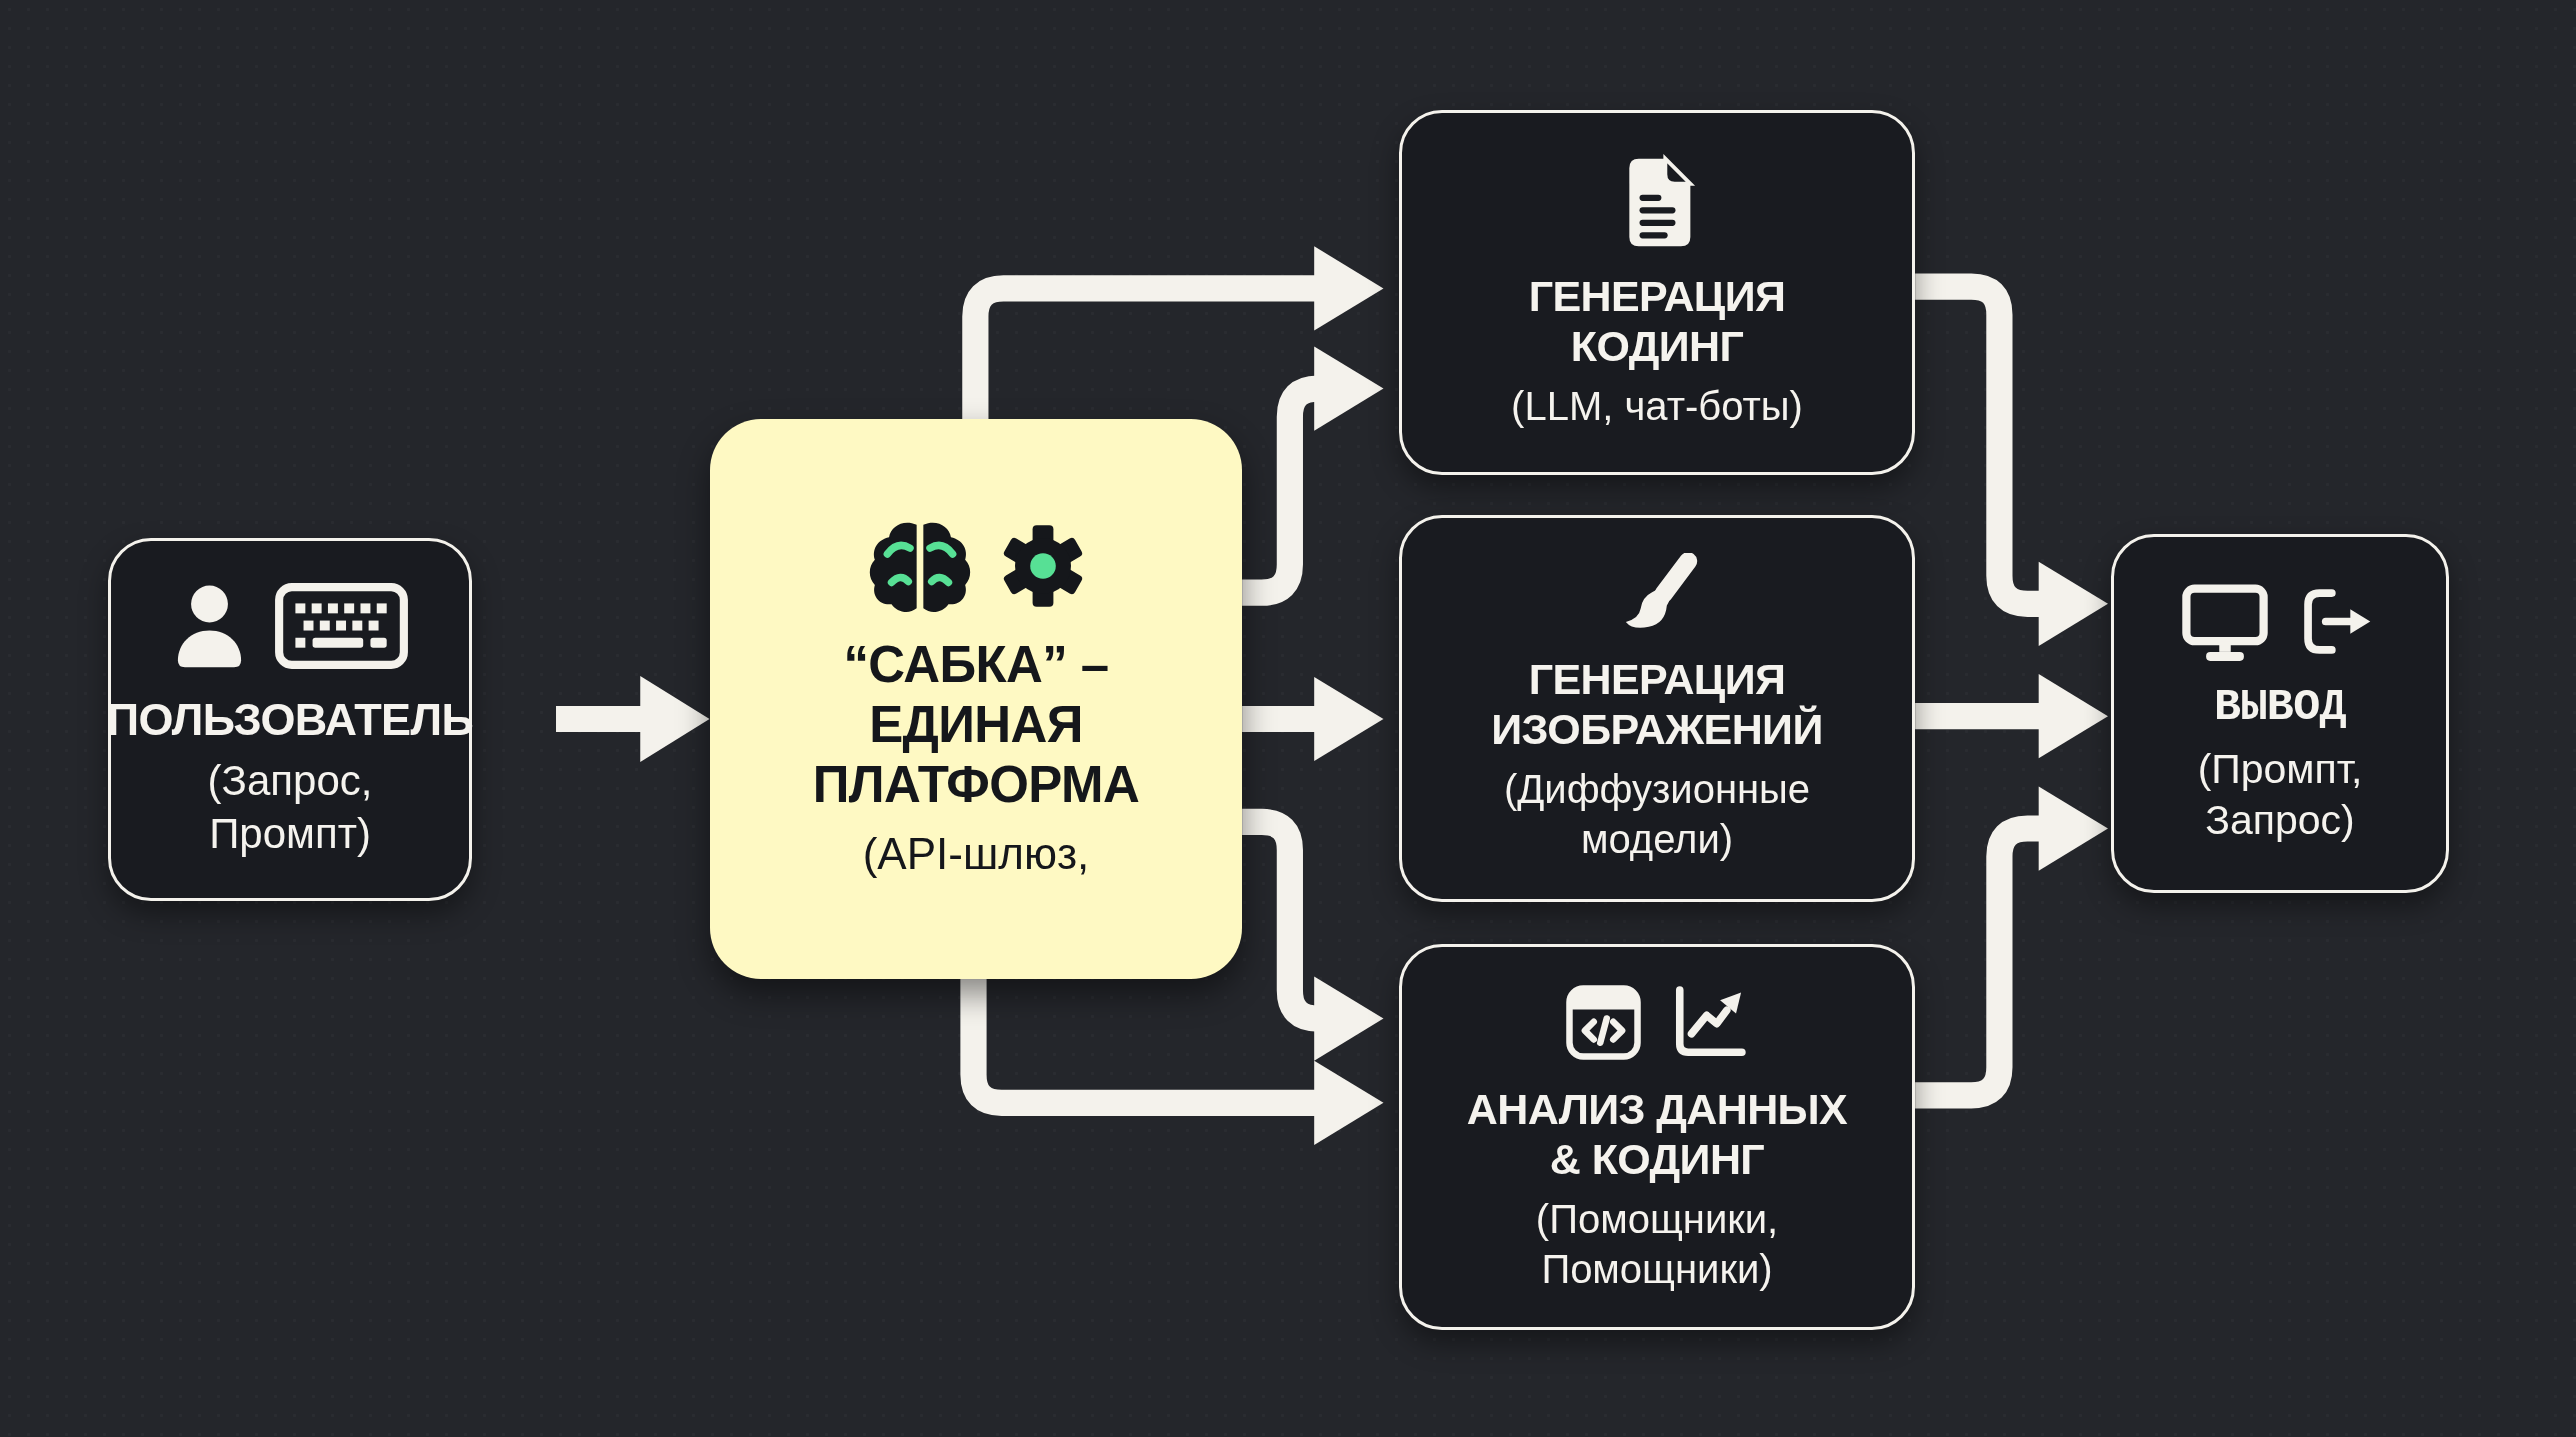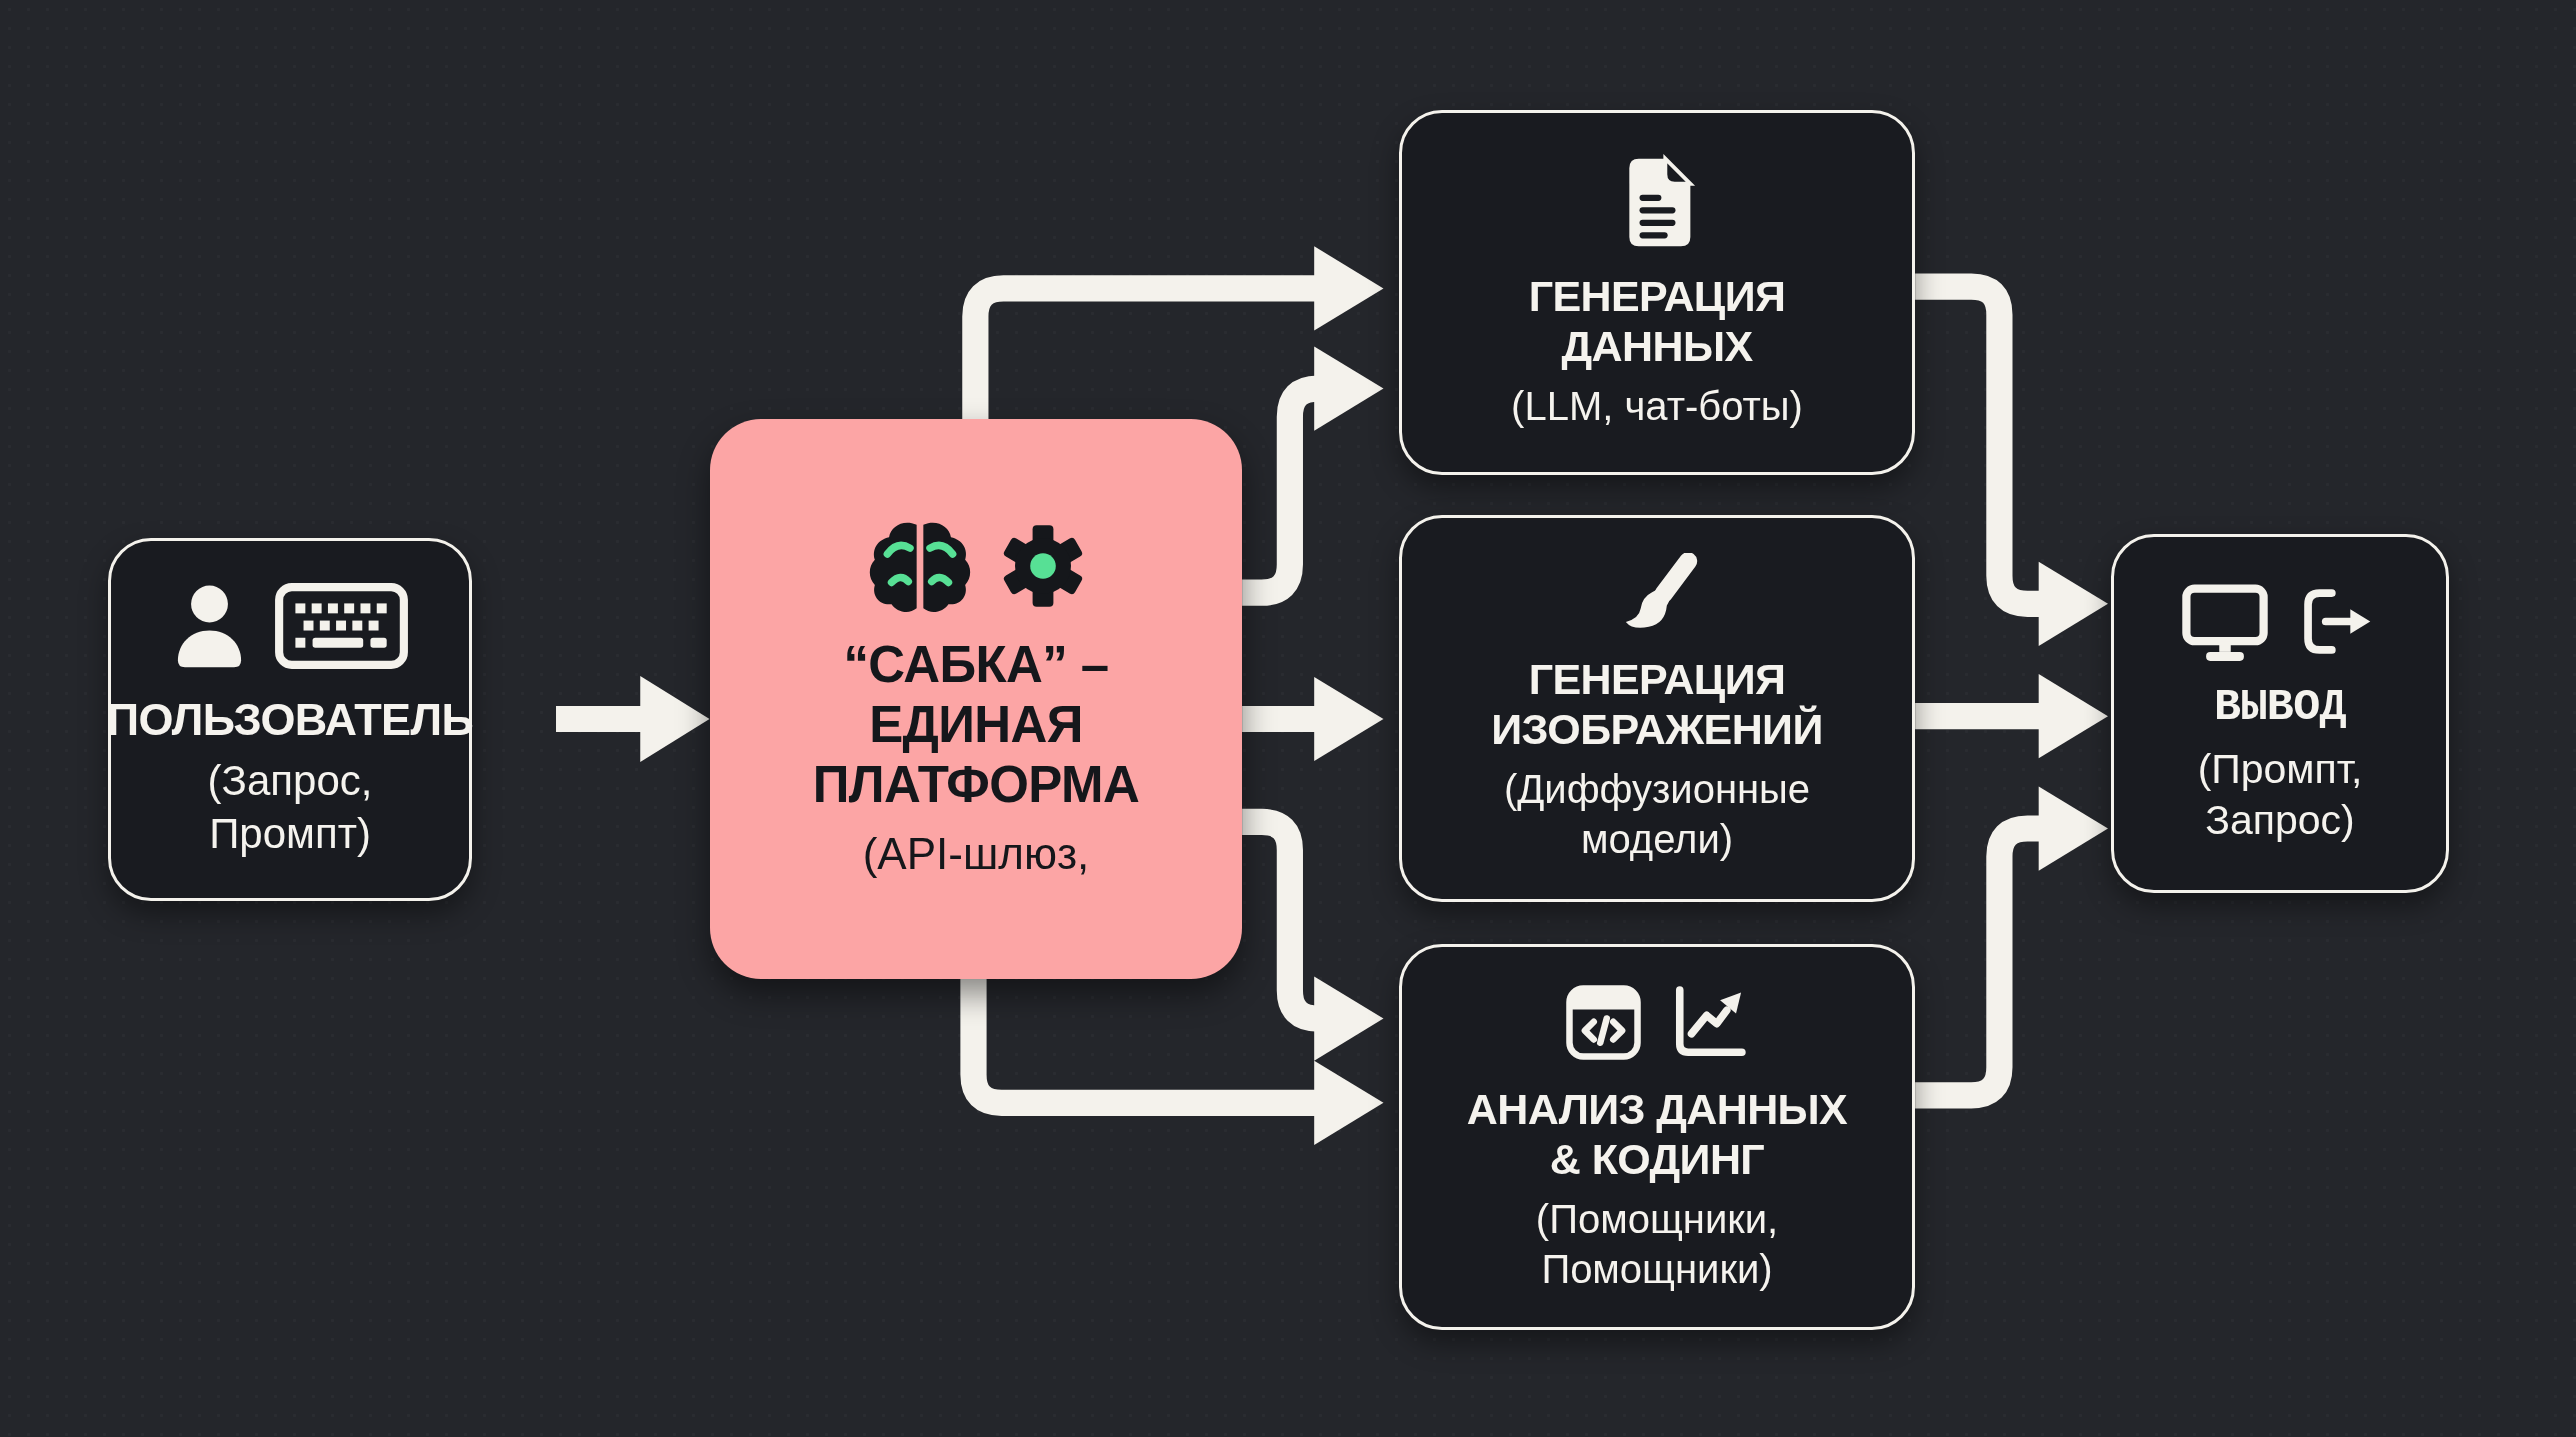--- a/index.html
+++ b/index.html
@@ -17,21 +17,21 @@
   .node{
     position:absolute;box-sizing:border-box;z-index:2;
     display:flex;flex-direction:column;align-items:center;justify-content:center;
     text-align:center;
   }
   .node.dark{
     background:#191b20;border:3.7px solid #f4f2ec;border-radius:43px;
     color:#f5f3ee;box-shadow:0 13px 28px rgba(0,0,0,.40);
   }
   .node.green{
-    background:#fca5a5;border-radius:51px;color:#15171b;
+    background:#fef9c3;border-radius:51px;color:#15171b;
     box-shadow:0 15px 32px rgba(0,0,0,.45);
   }
   .icons{display:flex;align-items:center;justify-content:center;gap:24px;margin-bottom:20.6px;}
   .node.dark .icon{color:#f4f2ec;}
   .node.green .icon{color:#15171b;}
   .tline{font-weight:bold;letter-spacing:-0.6px;}
   .sline{font-weight:normal;}
   .node.dark .tline{font-size:43px;line-height:1.16;}
   .node.dark .sub{margin-top:9.4px;}
   .node.dark .sline{font-size:40px;line-height:1.25;}
@@ -158,21 +158,21 @@
         <path d="M60 6 v20 q0 12 12 12 h20 z" fill="#191b20" stroke="currentColor" stroke-width="5"></path>
         <g fill="#191b20">
           <rect x="27" y="52" width="28" height="8" rx="4"></rect>
           <rect x="27" y="68" width="46" height="8" rx="4"></rect>
           <rect x="27" y="84" width="46" height="8" rx="4"></rect>
           <rect x="27" y="100" width="36" height="8" rx="4"></rect>
         </g>
       </svg>
     </div>
     <div class="tline">ГЕНЕРАЦИЯ</div>
-    <div class="tline">ДАННЫХ</div>
+    <div class="tline">КОДИНГ</div>
     <div class="sub">
       <div class="sline">(LLM, чат-боты)</div>
     </div>
   </div>
 
   <div class="node dark" id="node-image-generation" style="left:1399px;top:515px;width:516px;height:387px;">
     <div class="icons">
       <svg class="icon" width="82" height="82" viewBox="0 0 100 100">
         <path d="M88 10 L58 50" stroke="currentColor" stroke-width="22" stroke-linecap="round" fill="none"></path>
         <path d="M60 44 Q70 52 62 64 Q60 86 40 90 Q20 94 12 84 Q28 80 30 68 Q32 54 44 48 Q53 42 60 44 Z" fill="currentColor"></path>

